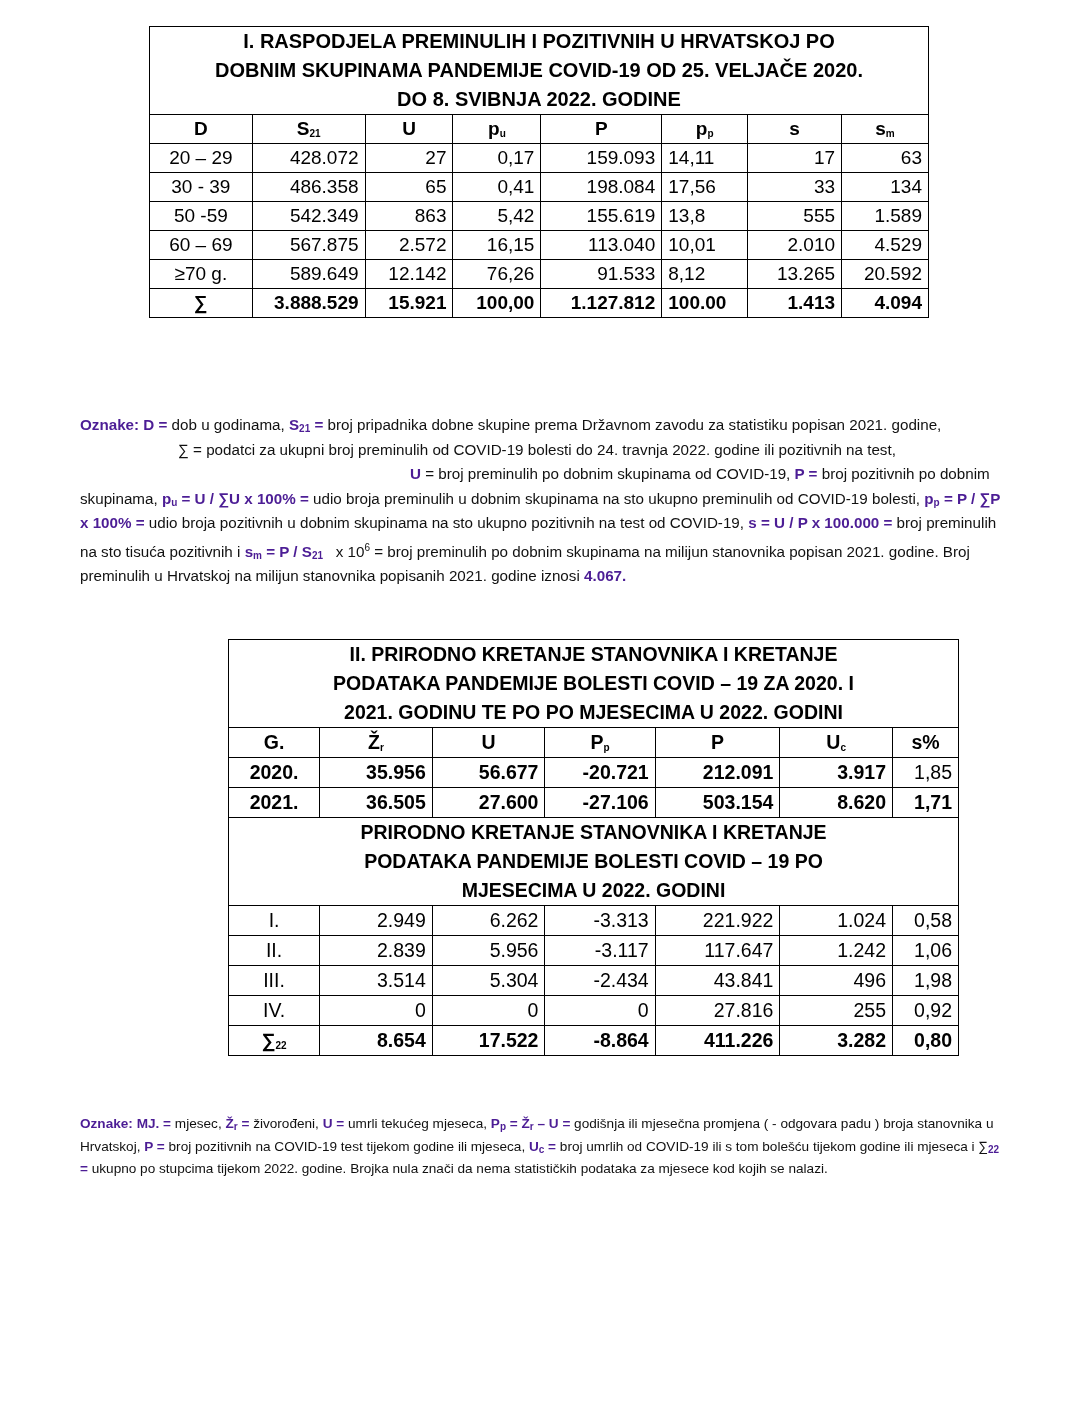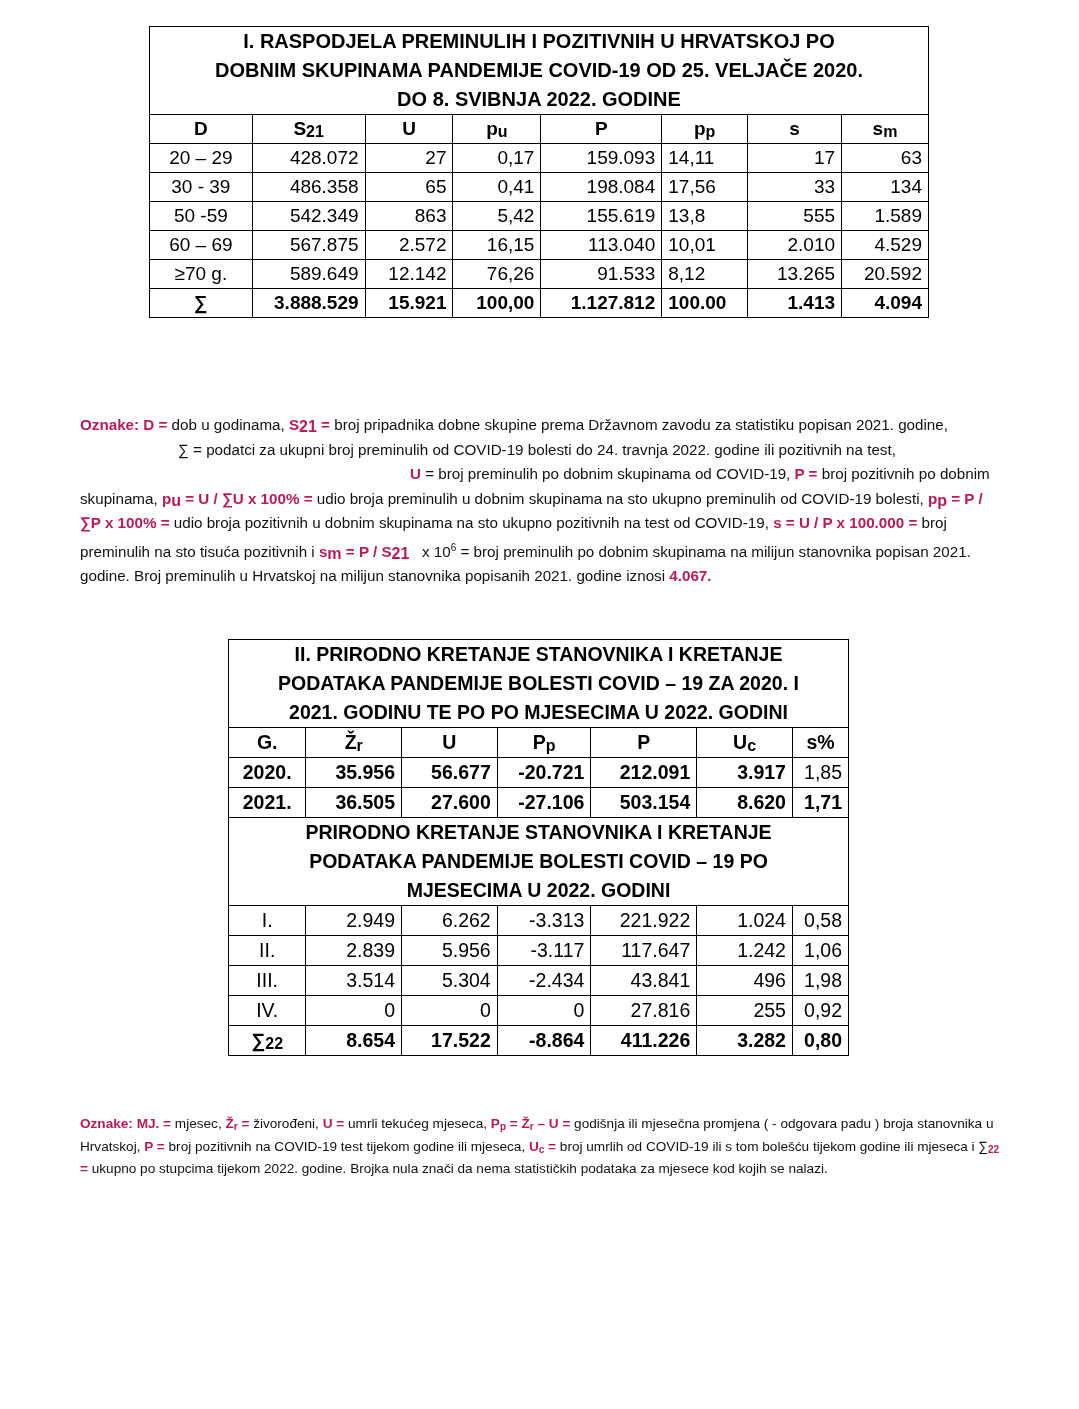--- a/index.html
+++ b/index.html
@@ -4,26 +4,26 @@
 <style>
   html, body { margin: 0; padding: 0; background: #ffffff; }
   body { width: 1079px; height: 1409px; position: relative; font-family: "Liberation Sans", sans-serif; color: #000; }
   table { border-collapse: collapse; position: absolute; }
   td, th { border: 1px solid #000; padding: 0 6px; font-size: 19px; height: 28px; line-height: 28px; }
   .title { font-weight: bold; text-align: center; font-size: 20px; line-height: 29px; padding: 0 8px; }
   .hdr th { font-weight: bold; text-align: center; }
   .num { text-align: right; }
   .ctr { text-align: center; }
   .bold td { font-weight: bold; }
-  sub.s { font-size: 16px; vertical-align: -2px; line-height: 0; }
+  sub.s { font-size: 10px; vertical-align: -2px; line-height: 0; }
   #t1 { left: 149px; top: 26px; width: 780px; }
-  #t2 { left: 228px; top: 639px; width: 621px; }
+  #t2 { left: 228px; top: 639px; width: 731px; }
   #t2 td, #t2 th { font-size: 19.5px; height: 29px; line-height: 29px; }
   .notes { position: absolute; left: 80px; width: 925px; font-size: 15.2px; line-height: 24.5px; color: #111; }
-  .notes b { color: #be185d; }
+  .notes b { color: #4c1d95; }
   #n1 { top: 413px; }
   #n2 { top: 1113px; font-size: 13.6px; line-height: 22.5px; }
   .gap1 { display: inline-block; width: 98px; }
   .gap2 { display: inline-block; width: 330px; }
 </style>
 </head>
 <body>
 
 <table id="t1">
   <colgroup>

